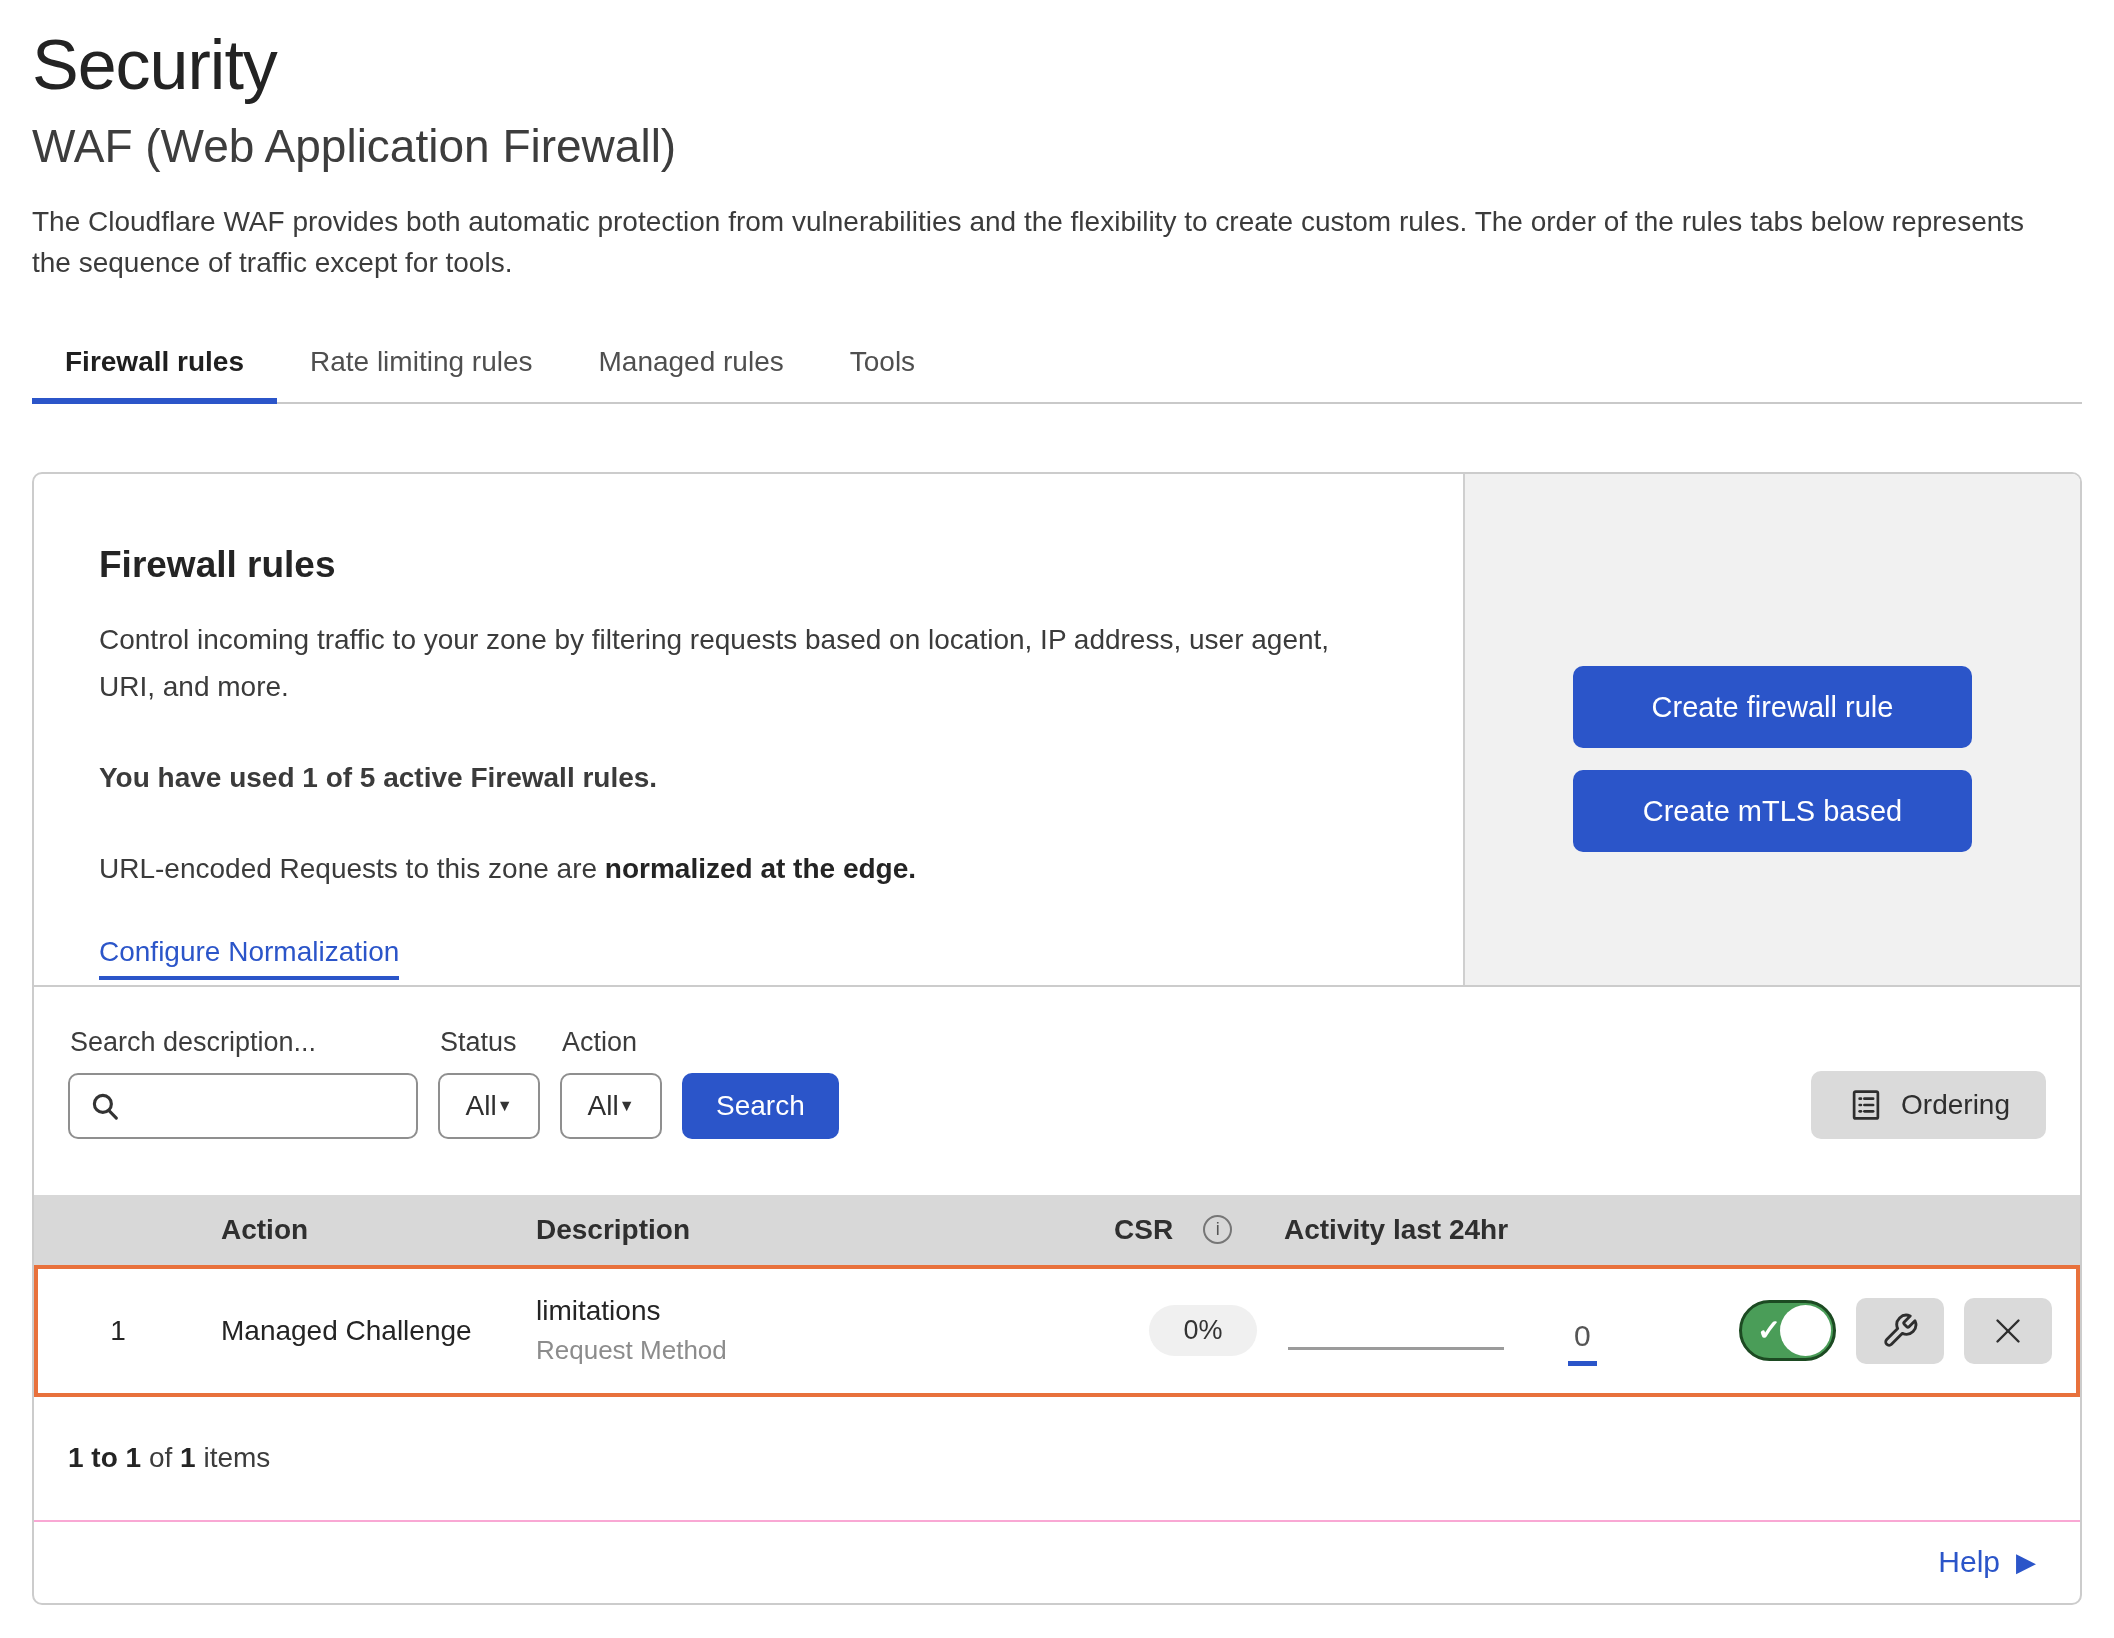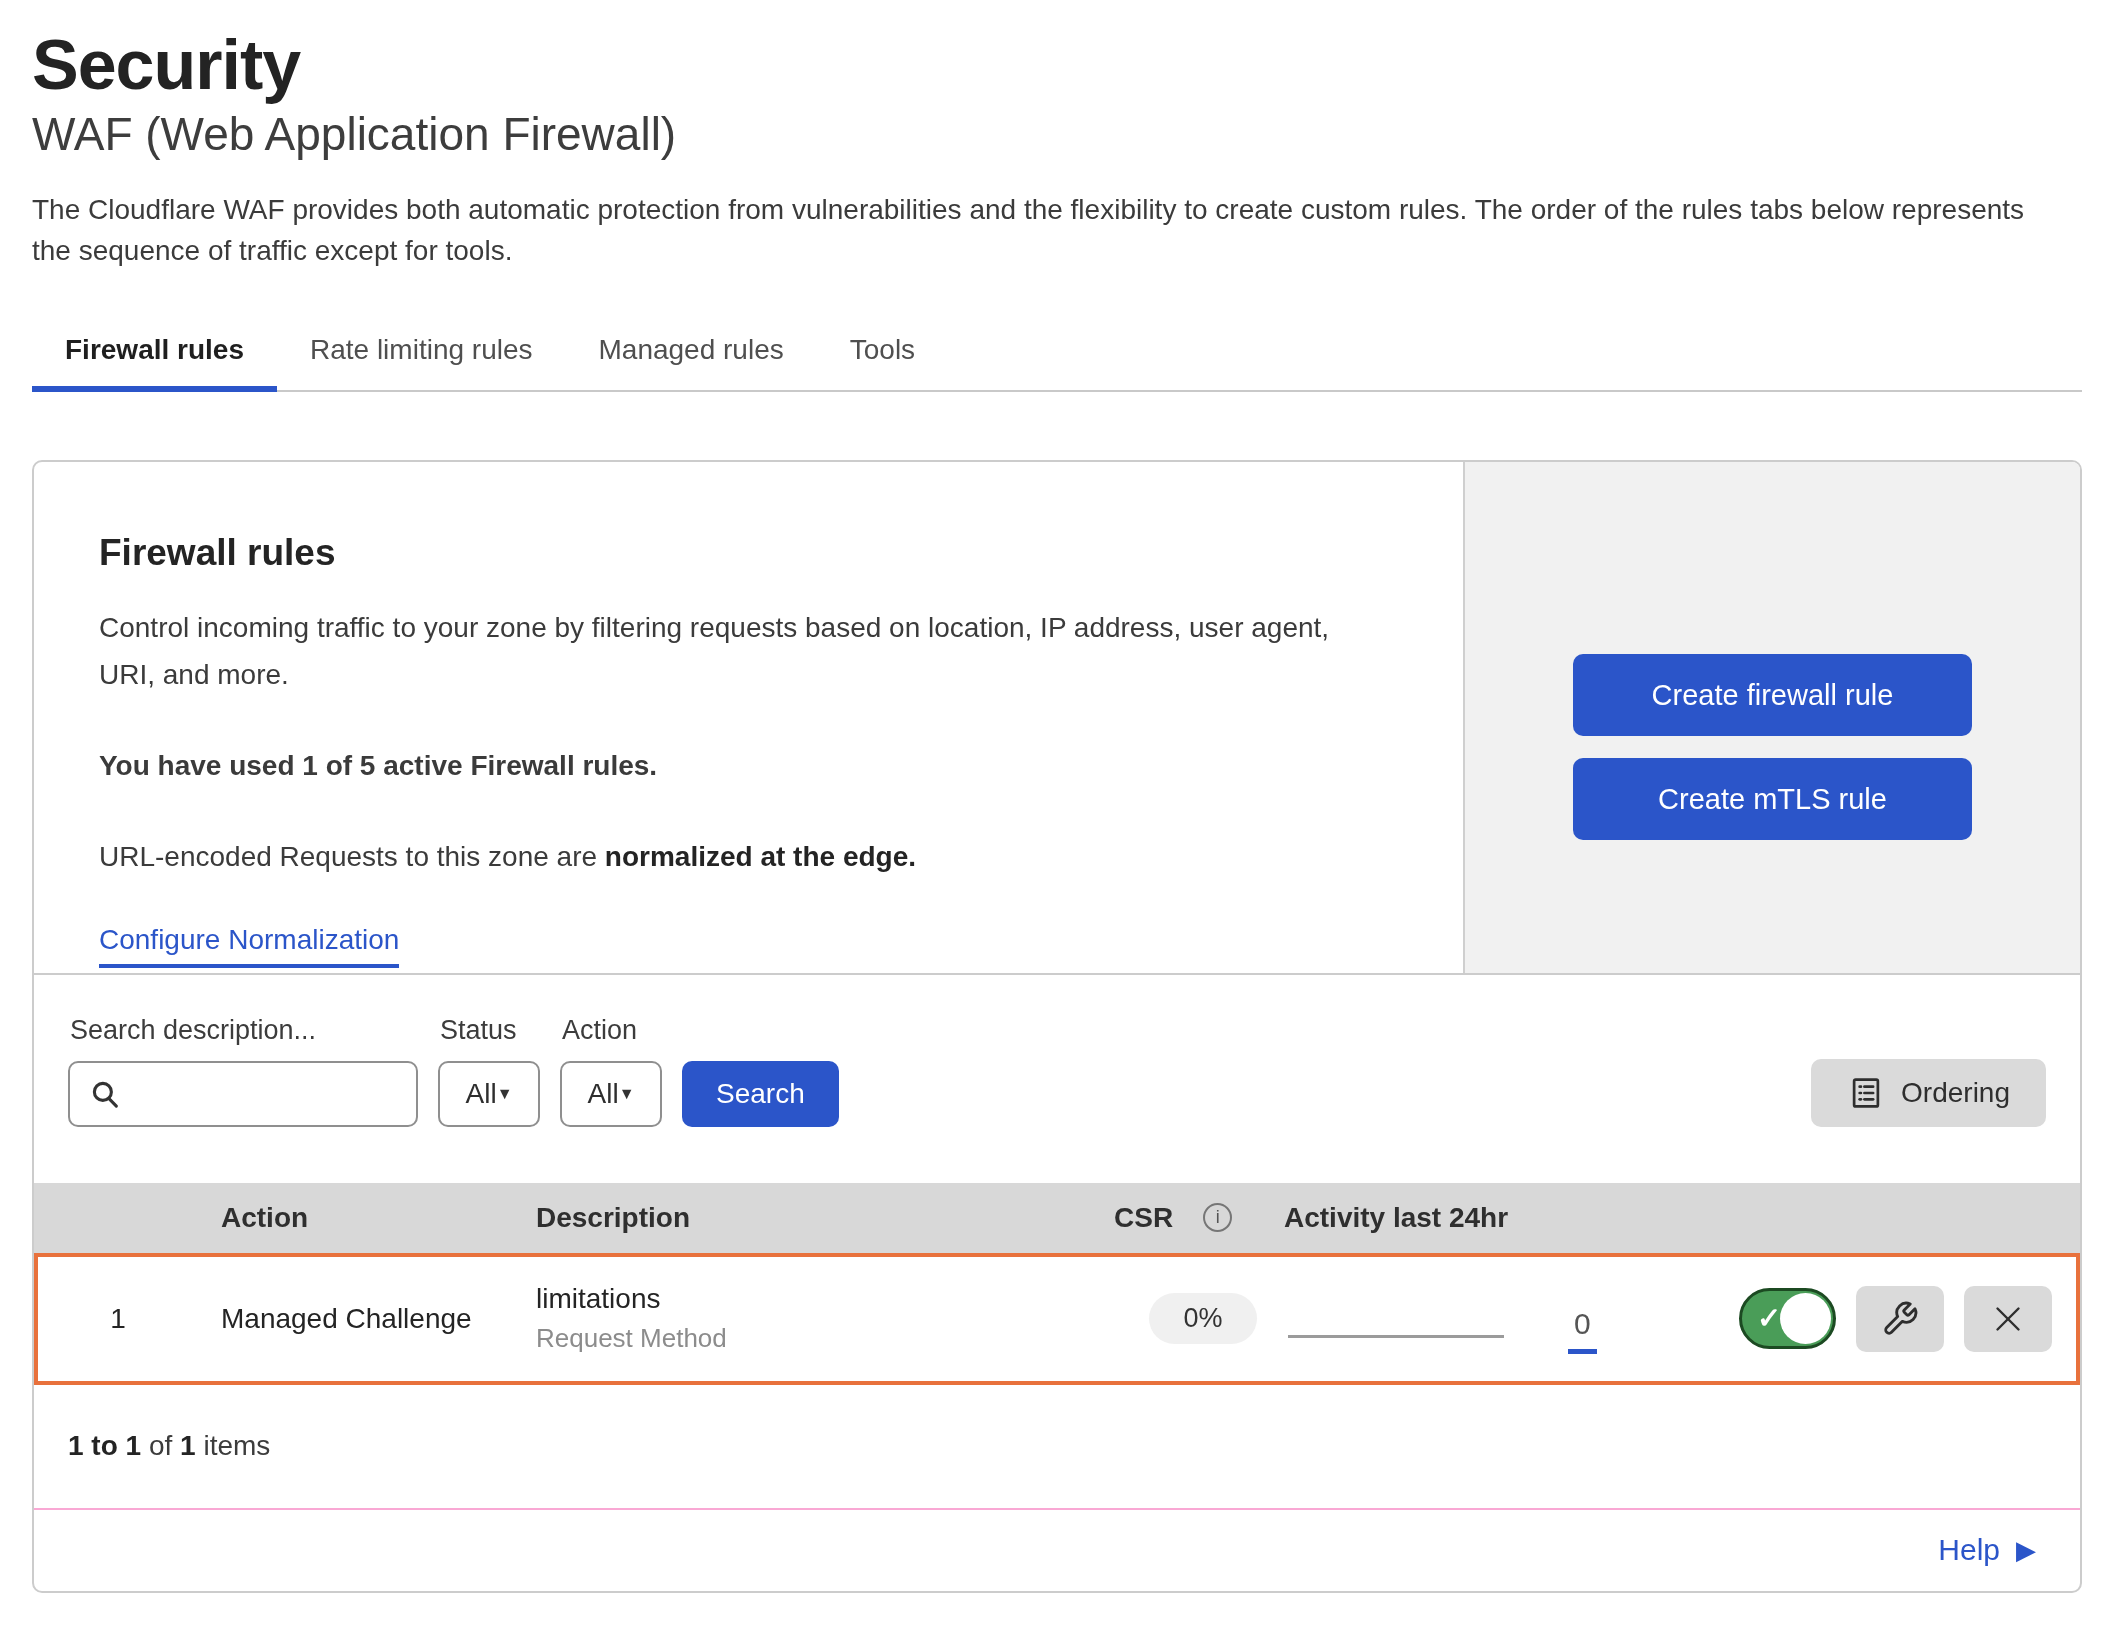--- a/index.html
+++ b/index.html
@@ -11,22 +11,22 @@
   html,body{margin:0;padding:0;background:#fff;}
   body{
     width:2114px;height:1638px;
     font-family:"Liberation Sans",sans-serif;
     color:#3b3b3b;
     padding:28px 32px 0;
     overflow:hidden;
   }
   
   .page-title{
-    font-size:70px;font-weight:700;color:#232323;
-    margin:0 0 4px;line-height:1.08;letter-spacing:-1px;
+    font-size:70px;font-weight:400;color:#232323;
+    margin:0 0 16px;line-height:1.08;letter-spacing:-1px;
   }
   .page-subtitle{
     font-size:46px;font-weight:400;color:#3d3d3d;
     margin:1px 0 30px;line-height:1.15;
   }
   .page-desc{
     font-size:28px;color:#3b3b3b;line-height:1.45;
     margin:0 0 44px;max-width:2030px;
   }
   
@@ -207,21 +207,21 @@
       <p>Control incoming traffic to your zone by filtering requests based on location, IP address, user agent, URI, and more.</p>
       <p class="usage-line">You have used 1 of 5 active Firewall rules.</p>
       <p class="norm-line">
         <span>URL-encoded Requests to this zone are</span>
         <b>normalized at the edge.</b>
       </p>
       <a class="config-link">Configure Normalization</a>
     </div>
     <div class="card-head-right">
       <button class="btn-primary">Create firewall rule</button>
-      <button class="btn-primary">Create mTLS rule</button>
+      <button class="btn-primary">Create mTLS based</button>
     </div>
   </div>
 
   <div class="filters">
     <div class="filter-group">
       <span class="filter-label">Search description...</span>
       <div class="search-box">
         <span>
           <svg width="34" height="34" viewBox="0 0 24 24" fill="none" stroke="#333" stroke-width="2.2" stroke-linecap="round">
             <circle cx="10.5" cy="10.5" r="6"></circle>

